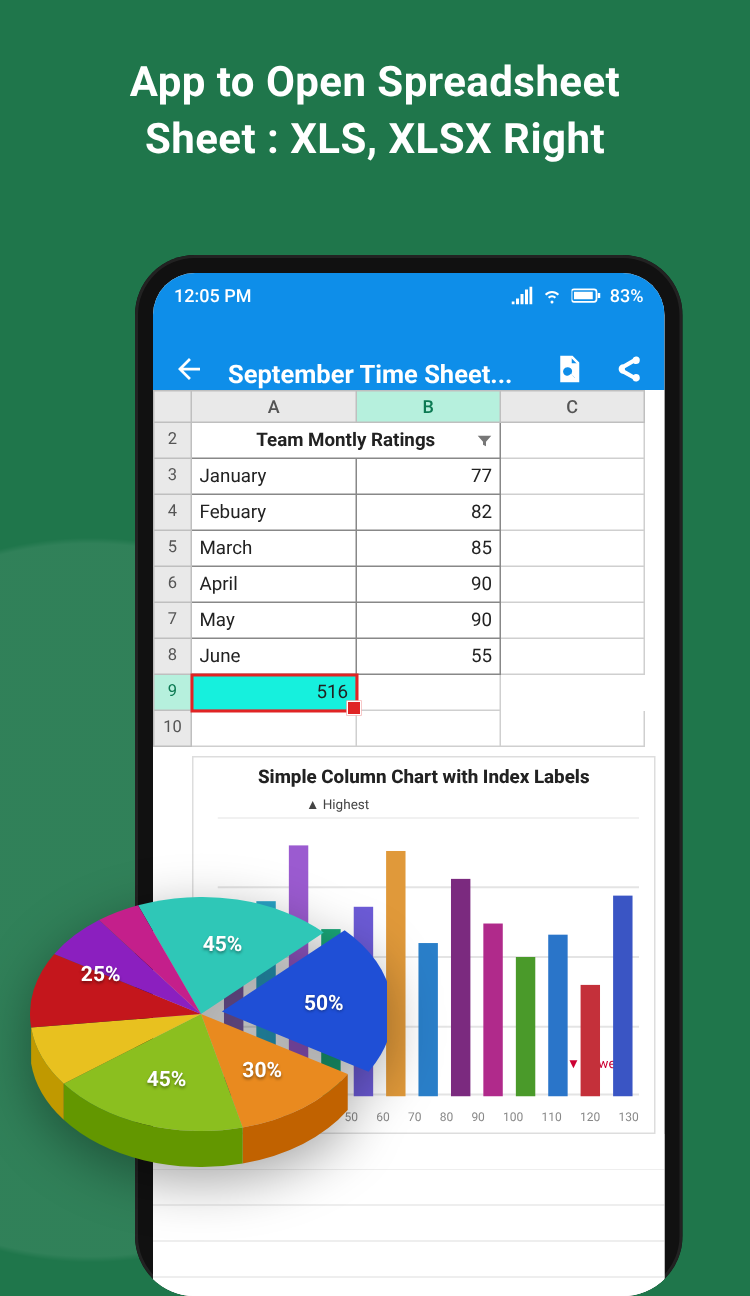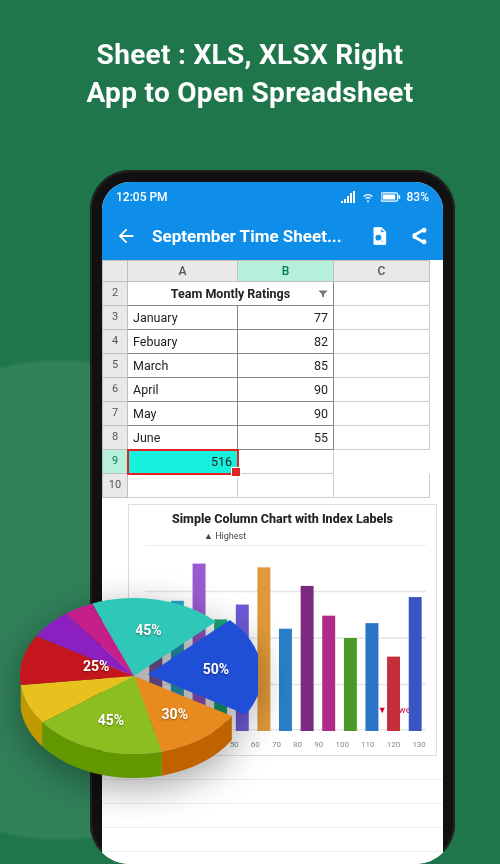--- a/index.html
+++ b/index.html
@@ -59,21 +59,21 @@
   }
   .status-right { display: flex; gap: 6px; align-items: center; }
   .status-right svg { display: block; }
 
   
   .appbar {
     height: 48px;
     background: #0e8ee9;
     color: #fff;
     display: flex;
-    align-items: center;
+    align-items: flex-end;
     padding: 0 10px;
     gap: 12px;
   }
   .appbar .title {
     flex: 1;
     font-size: 17px;
     font-weight: 700;
     white-space: nowrap;
     overflow: hidden;
     text-overflow: ellipsis;
@@ -198,22 +198,22 @@
     text-shadow: 0 1px 2px rgba(0,0,0,0.4);
     transform: translate(-50%,-50%);
   }
 </style>
 </head>
 <body>
 
 <div class="halo"></div>
 
 <div class="hero">
+  <div>App to Open Spreadsheet</div>
   <div>Sheet : XLS, XLSX Right</div>
-  <div>App to Open Spreadsheet</div>
 </div>
 
 <div class="phone">
   <div class="screen">
 
     <div class="statusbar">
       <span>12:05 PM</span>
       <div class="status-right">
         <svg width="14" height="12" viewBox="0 0 14 12">
             <path fill="#fff" d="M0 10h2v2H0zM3 8h2v4H3zM6 5h2v7H6zM9 2h2v10H9zM12 0h2v12h-2z"></path>
@@ -385,15 +385,15 @@
       <path d="M 124 108 L 32.478807828212965 154.50554024731804 A 114 78 0 0 1 10.755504721554814 116.96509773844363 Z" fill="#e8c11f"></path>
       <path d="M 124 108 L 10.755504721554814 116.96509773844363 A 114 78 0 0 1 26.1806007475045 67.94378233946276 Z" fill="#c4161c"></path>
       <path d="M 124 108 L 26.1806007475045 67.94378233946276 A 114 78 0 0 1 56.03036425391976 45.38023693509308 Z" fill="#8b1fbf"></path>
       <path d="M 124 108 L 56.03036425391976 45.38023693509308 A 114 78 0 0 1 82.03380099394664 35.47743410071641 Z" fill="#c41f8b"></path>
     </svg>
   <div id="pielabels">
       <div class="pie-label" style="left: 138.396px; top: 62.2483px;">45%</div>
       <div class="pie-label" style="left: 205.854px; top: 101.012px;">50%</div>
       <div class="pie-label" style="left: 164.782px; top: 145.572px;">30%</div>
       <div class="pie-label" style="left: 100.999px; top: 152.075px;">45%</div>
-      <div class="pie-label" style="left: 57.1322px; top: 98px; margin-left: 29px;">25%</div>
+      <div class="pie-label" style="left: 57.1322px; top: 82px;">25%</div>
     </div>
 </div>
 
 </body></html>

